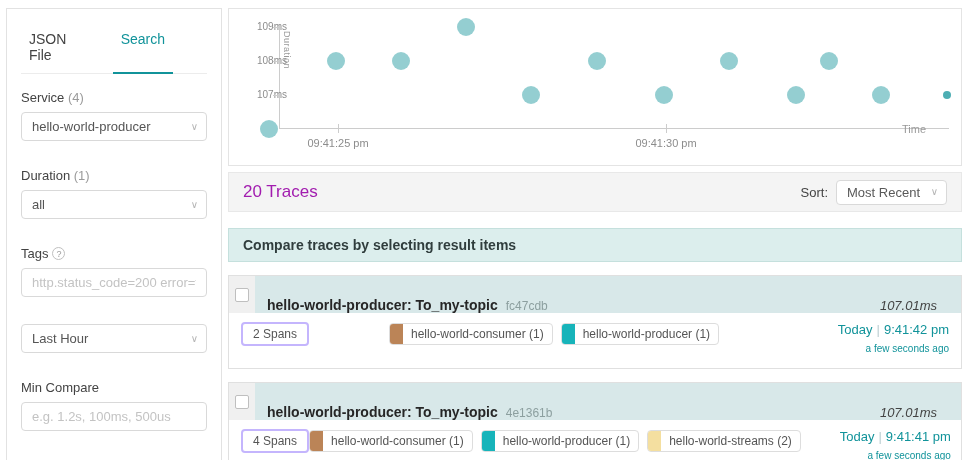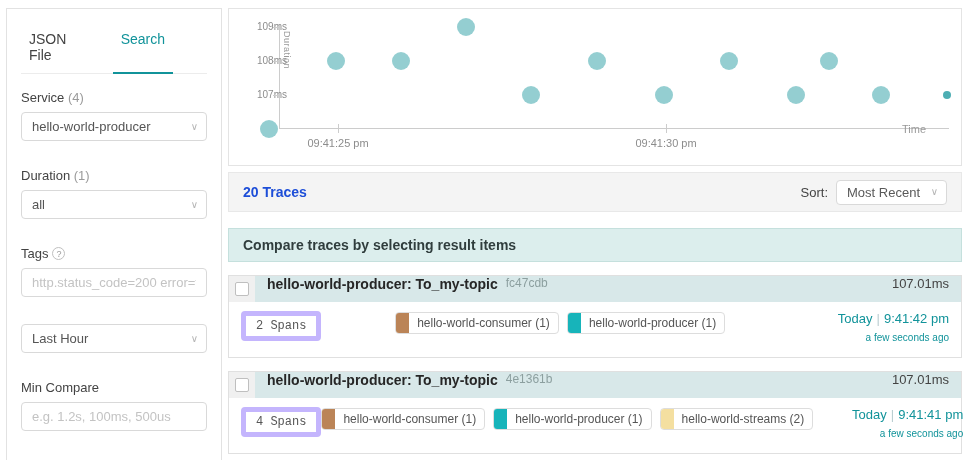--- a/index.html
+++ b/index.html
@@ -41,42 +41,42 @@
   .ytick-label { position:absolute; left:16px; width:42px; text-align:right;
     font-size:10px; color:#8c8c8c; }
   .ytick-mark { position:absolute; left:44px; width:6px; height:1px; background:#ccc; }
   .xtick-mark { position:absolute; top:115px; width:1px; height:9px; background:#ccc; }
   .xtick-label { position:absolute; top:128px; width:90px; text-align:center;
     font-size:11px; color:#8c8c8c; }
   .dot { position:absolute; border-radius:50%; cursor:pointer; }
 
   .results-bar { margin-top:6px; height:40px; background:#f4f4f4; border:1px solid #e8e8e8;
     display:flex; align-items:center; padding:0 14px; }
-  .results-count { font-size:14px; font-weight:bold; color:#1d4ed8; }
+  .results-count { font-size:17px; font-weight:normal; color:#a21caf; }
   .sort-wrap { margin-left:auto; display:flex; align-items:center; }
   .sort-label { font-size:13px; color:#434343; margin-right:8px; }
   .sort-select { position:relative; border:1px solid #d9d9d9; border-radius:4px; background:#fff;
     padding:4px 26px 4px 10px; font-size:13px; color:#595959; cursor:pointer; }
 
   .banner { margin-top:16px; height:34px; background:#dceeed; border:1px solid #c5e0dd;
     display:flex; align-items:center; padding:0 14px; font-size:14px; font-weight:bold;
     color:#303d3d; }
 
   .trace-card { margin-top:13px; border:1px solid #e0e0e0; background:#fff; cursor:pointer; }
-  .trace-header { height:26px; background:#d8e8e9; display:flex; align-items:flex-start; }
+  .trace-header { height:37px; background:#d8e8e9; display:flex; align-items:flex-end; }
   .cb-strip { width:26px; align-self:stretch; background:#f0f0f0; display:flex;
     align-items:center; justify-content:center; }
   .checkbox { width:14px; height:14px; background:#fff; border:1px solid #bfbfbf;
     border-radius:2px; cursor:pointer; }
   .trace-title { margin-left:12px; font-size:14px; font-weight:bold; color:#262626; }
   .trace-id { margin-left:8px; font-size:12px; color:#8c9f9f; }
-  .trace-duration { margin-left:auto; margin-right:12px; font-size:13px; color:#434343; }
+  .trace-duration { margin-left:auto; margin-right:24px; font-size:13px; color:#434343;font-style:italic; }
   .trace-body { display:flex; align-items:flex-start; padding:9px 12px 14px; }
-  .spans-pill { border:5px solid #c4b5fd; border-radius:4px; background:#fff;
-    padding:3px 10px; font-size:12px; color:#555; white-space:nowrap;font-family:Liberation Mono, monospace; }
+  .spans-pill { border:2px solid #c4b5fd; border-radius:4px; background:#fff;
+    padding:3px 10px; font-size:12px; color:#555; white-space:nowrap; }
   .svc-chips { display:flex; gap:8px; margin:0 auto; padding-top:1px; }
   .chip { display:flex; align-items:stretch; border:1px solid #ddd; border-radius:4px;
     overflow:hidden; background:#fff; }
   .chip .swatch { width:13px; }
   .chip .chip-label { padding:3px 8px; font-size:12px; color:#555; white-space:nowrap; }
   .when { text-align:right; min-width:150px; }
   .when-line1 { font-size:13px; color:var(--accent); }
   .when-line1 .sep { color:#b9cdd0; padding:0 4px; }
   .when-line2 { margin-top:6px; font-size:10px; color:var(--accent); }
 </style>

